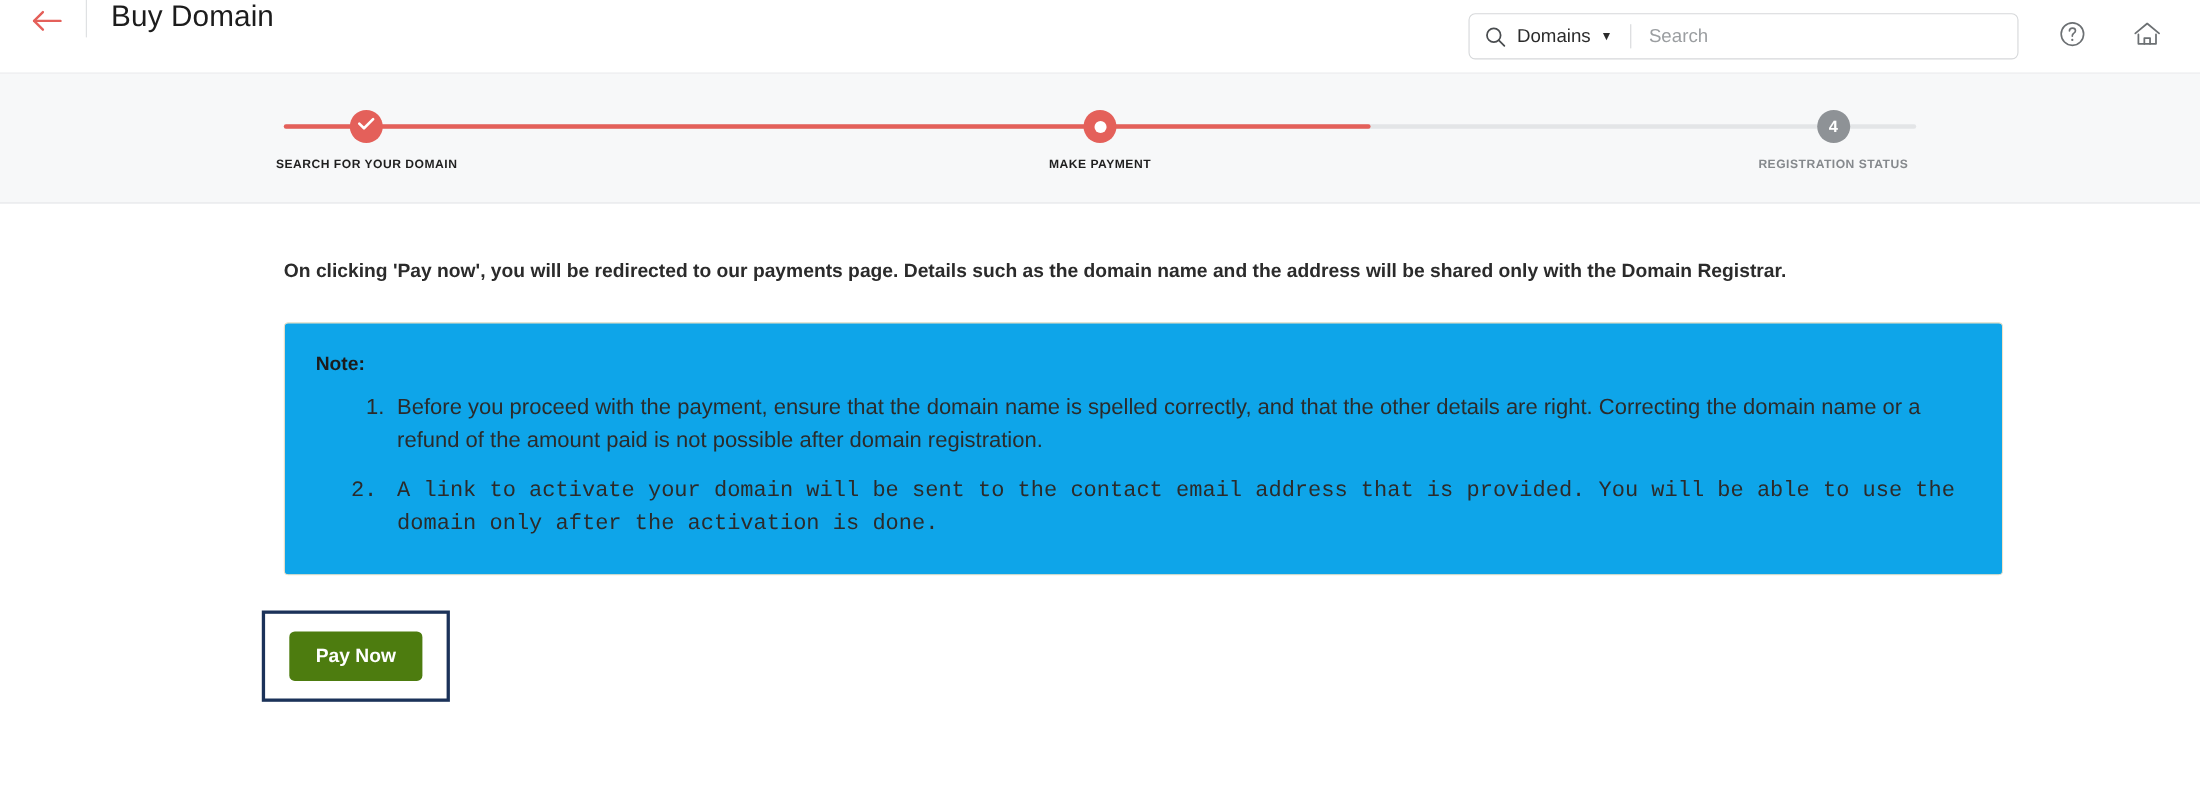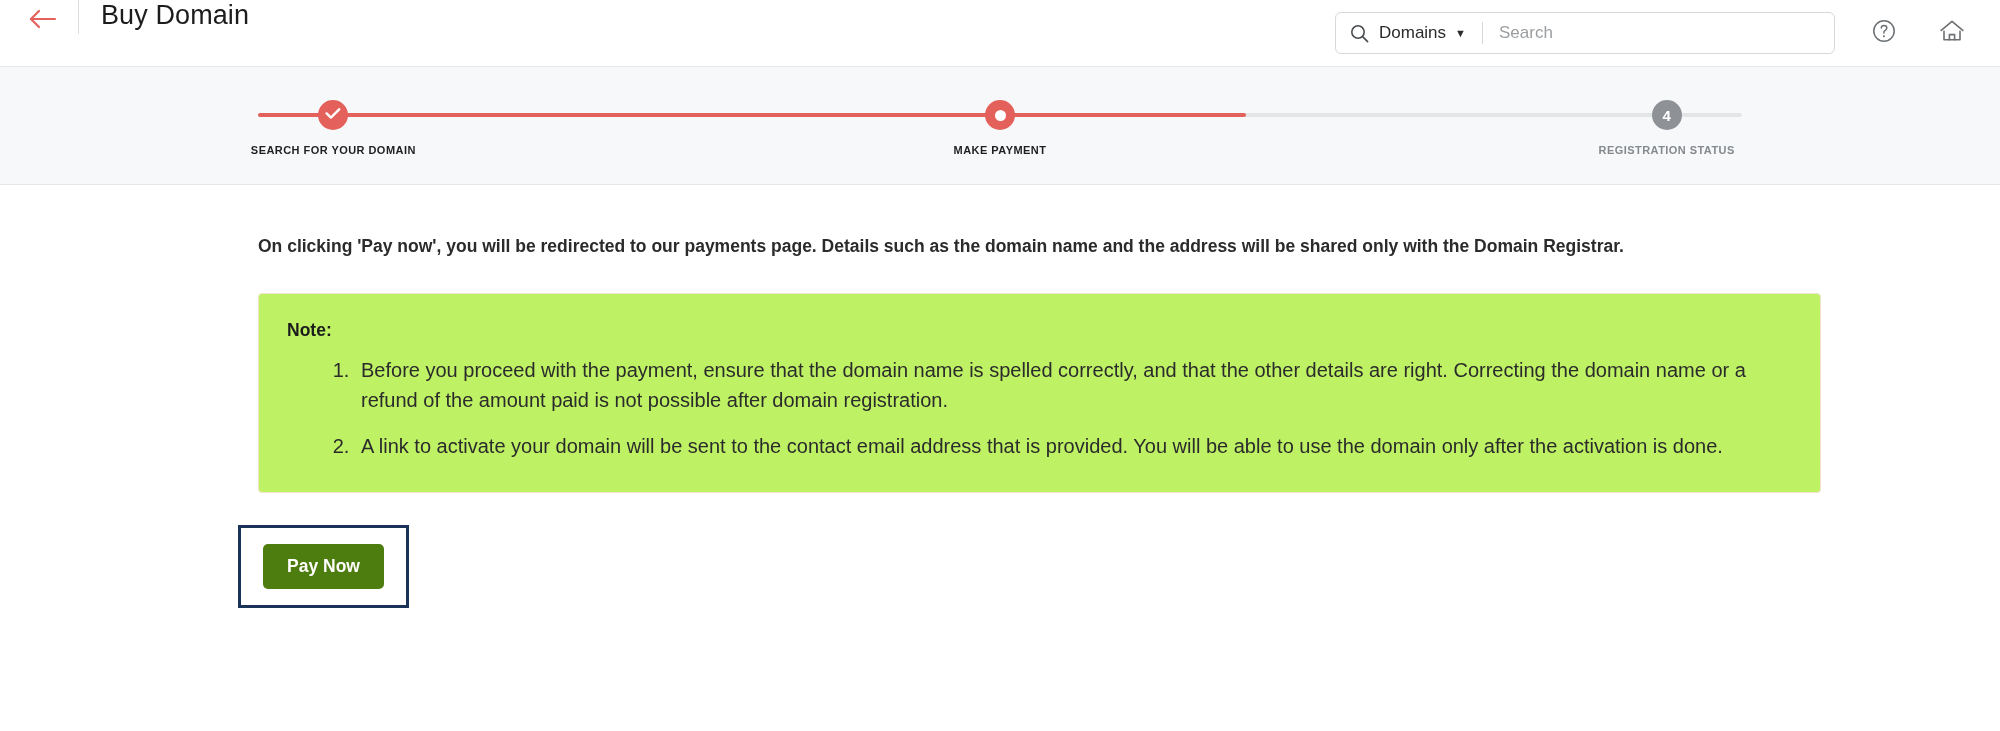--- a/index.html
+++ b/index.html
@@ -180,21 +180,21 @@
   }
   .lead {
     font-size: 17.5px;
     color: #2b2b2b;
     line-height: 1.5;
     margin-bottom: 34px;
     font-weight: bold;
   }
   .note-box {
     width: 1563px;
-    background: #bef264;
+    background: #0ea5e9;
     border: 1px solid #f0e3c8;
     border-radius: 4px;
     padding: 26px 28px 30px 28px;
   }
   .note-title {
     font-size: 17.5px;
     font-weight: 700;
     color: #1c1c1c;
     margin-bottom: 15px;
   }
@@ -204,21 +204,21 @@
     list-style: decimal;
   }
   .note-list li {
     font-size: 20px;
     color: #2b2b2b;
     line-height: 1.48;
     margin-bottom: 17px;
     padding-left: 6px;
     margin-left: 24px;
   }
-  .note-list li:last-child { margin-bottom: 0; }
+  .note-list li:last-child { margin-bottom: 0; font-family: Liberation Mono, monospace; }
 
   .paynow-focus {
     display: inline-block;
     margin-top: 32px;
     margin-left: -20px;
     border: 3px solid #1b3259;
     padding: 16px 22px;
   }
   .paynow-btn {
     background: #4d7c0f;

